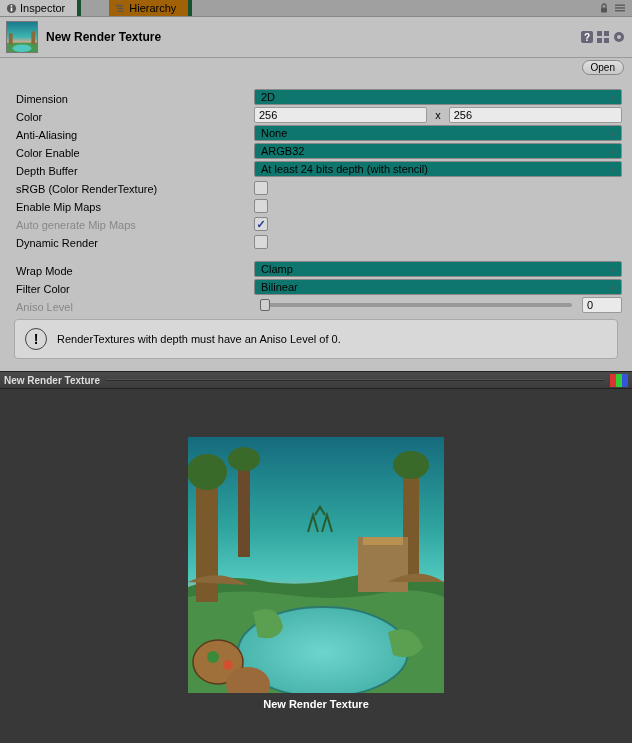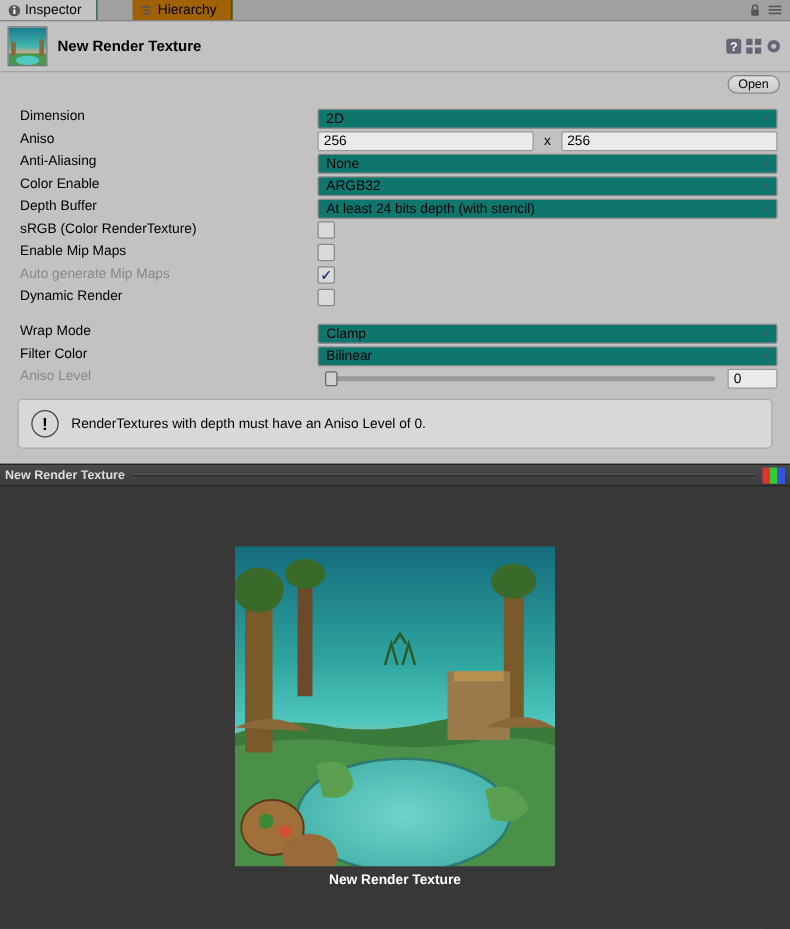--- a/index.html
+++ b/index.html
@@ -1,31 +1,31 @@
 <!DOCTYPE html>
 <html><head>
 <meta charset="utf-8">
 <style>
 * { margin: 0; padding: 0; box-sizing: border-box; font-family: Arial, sans-serif; }
 body { width: 632px; height: 743px; background: #c2c2c2; font-size: 11px; color: #000; overflow: hidden; }
 
 .tabs { background: #a0a0a0; height: 17px; display: flex; border-bottom: 1px solid #888; }
-.tab { padding: 2px 12px 2px 6px; background: #c2c2c2; border-right: 1px solid #14532d; display: flex; align-items: center; gap: 3px; }
+.tab { padding: 2px 12px 2px 6px; background: #c2c2c2; border-right: 4px solid #14532d; display: flex; align-items: center; gap: 3px; }
 .tab.inactive { background: #a16207; margin-left: 28px; }
 .tab .icon { width: 11px; height: 11px; }
 
 .header-bar { background: #c2c2c2; padding: 4px 6px; display: flex; align-items: center; border-bottom: 1px solid #999; }
 .thumb { width: 32px; height: 32px; margin-right: 8px; border: 1px solid #777; flex-shrink: 0; }
 .asset-name { font-size: 12px; font-weight: bold; flex: 1; }
 .header-icons { display: flex; gap: 2px; align-items: center; }
 .header-icons .ib { width: 14px; height: 14px; display: inline-block; }
 .open-btn { font-size: 10px; padding: 1px 8px; background: linear-gradient(#e0e0e0,#c8c8c8); border: 1px solid #888; border-radius: 8px; margin-left: 4px; text-align: right; }
 
 .inspector-body { background: #c2c2c2; padding: 6px 10px; }
-.prop-row { display: flex; align-items: flex-start; height: 18px; margin-bottom: 0; }
+.prop-row { display: flex; align-items: flex-end; height: 18px; margin-bottom: 0; }
 .prop-label { width: 244px; padding-left: 6px; }
 .prop-label.disabled { color: #888; }
 .prop-field { flex: 1; display: flex; align-items: center; gap: 4px; }
 
 .dropdown { flex: 1; background: #0f766e; border: 1px solid #888; border-radius: 2px; padding: 1px 6px; height: 16px; font-size: 11px; position: relative; display: flex; align-items: center; }
 .dropdown::after { content: "♦"; position: absolute; right: 6px; font-size: 7px; color: #555; transform: scaleX(0.6); }
 
 .num-input { background: #eaeaea; border: 1px solid #999; border-radius: 2px; padding: 1px 4px; height: 16px; font-size: 11px; flex: 1; }
 .size-x { padding: 0 4px; }
 
@@ -133,21 +133,21 @@
   <div class="prop-row">
     <div class="prop-label">Dimension</div>
     <div class="prop-field">
         <div class="dropdown">
           <span>2D</span>
         </div>
       </div>
   </div>
 
   <div class="prop-row">
-    <div class="prop-label">Aniso</div>
+    <div class="prop-label">Color</div>
     <div class="prop-field">
       <input class="num-input" value="256" style="">
       <span class="size-x">x</span>
       <input class="num-input" value="256" style="">
     </div>
   </div>
 
   <div class="prop-row">
     <div class="prop-label">Anti-Aliasing</div>
     <div class="prop-field">

